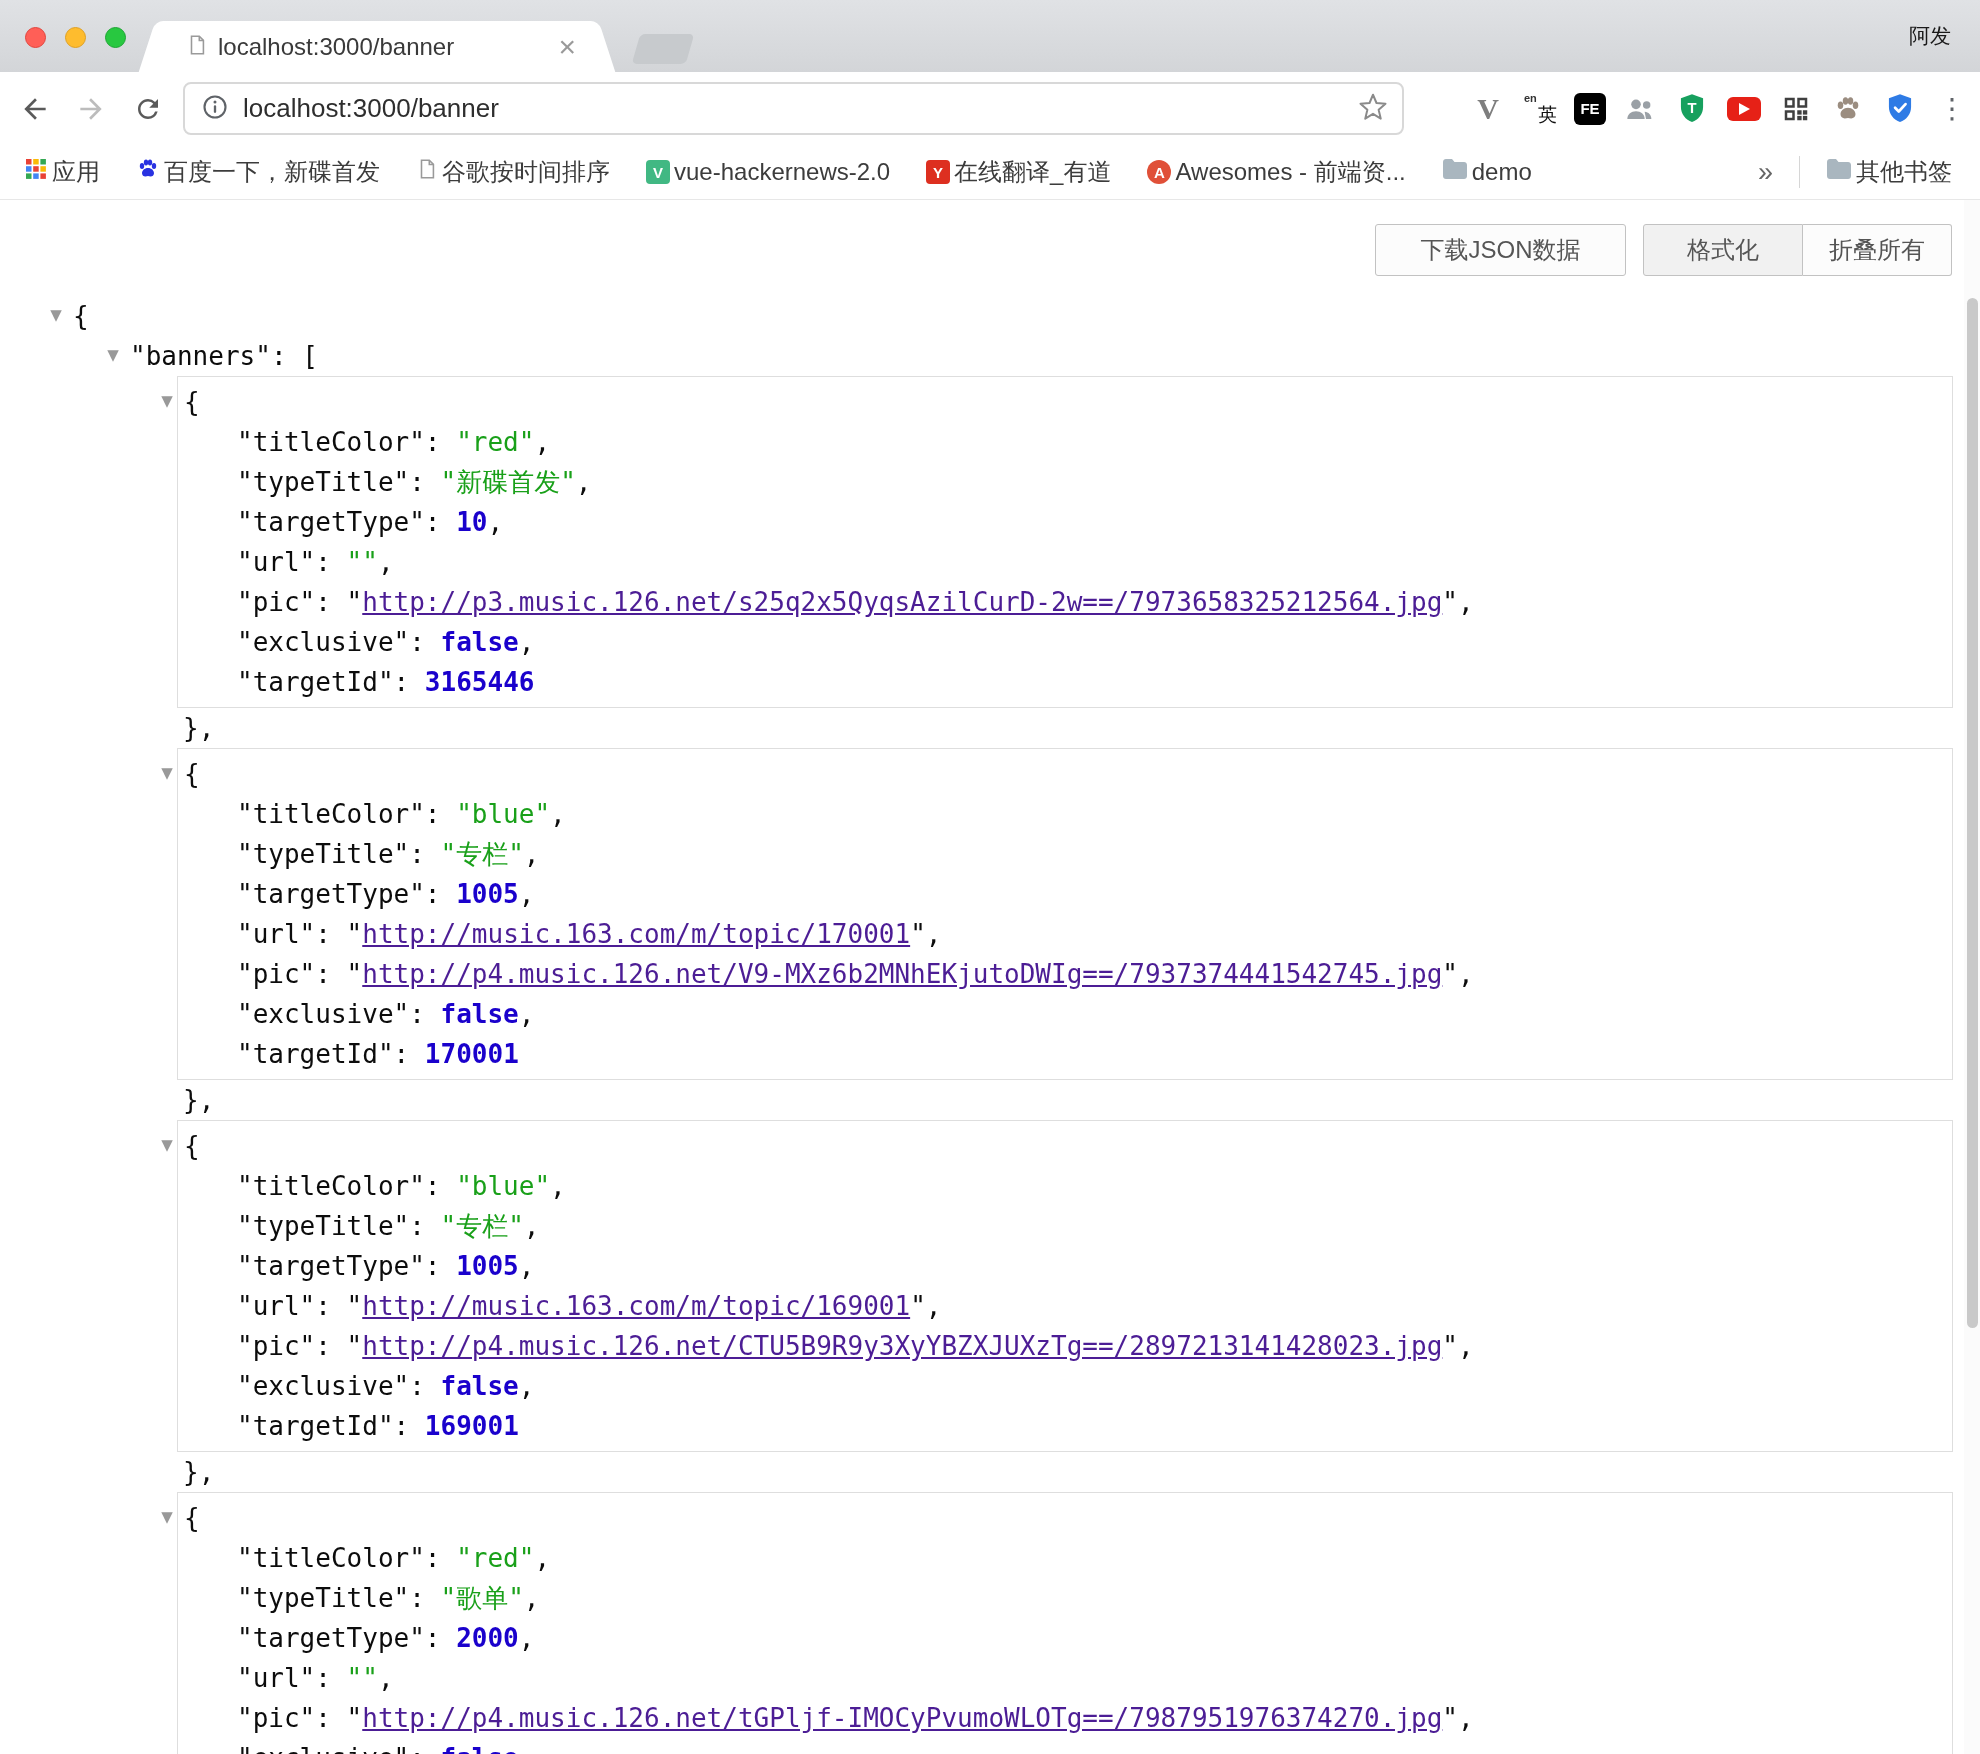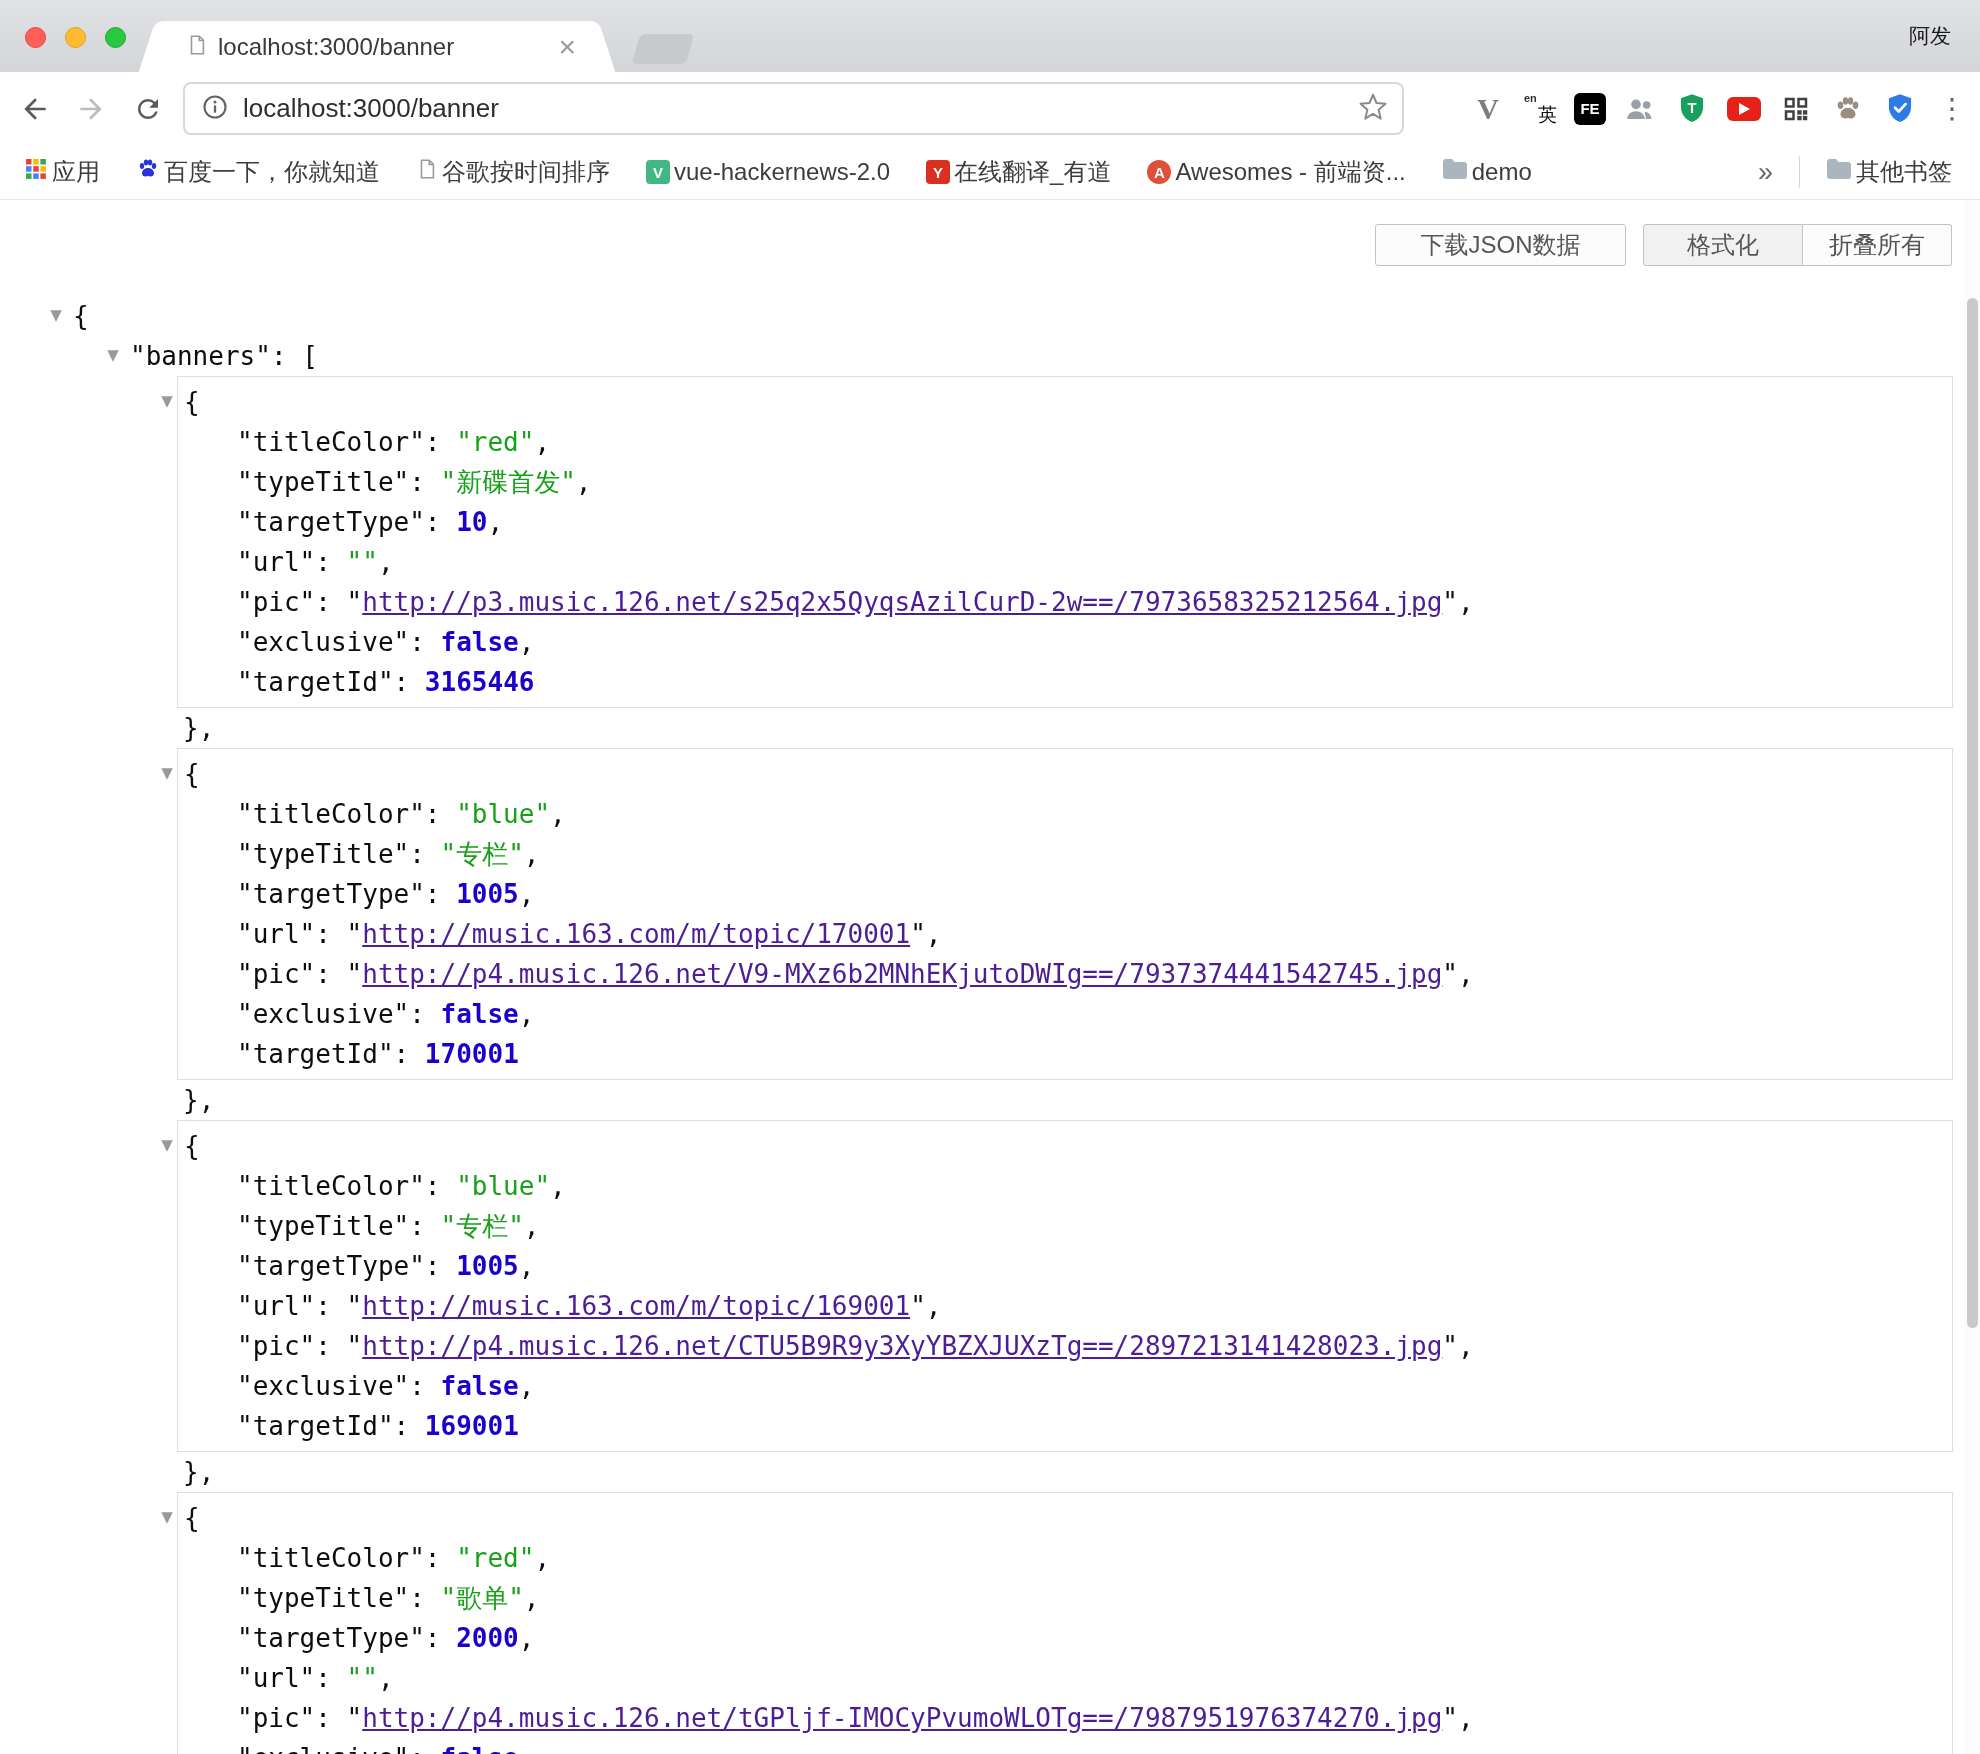--- a/index.html
+++ b/index.html
@@ -52,21 +52,21 @@
               display:flex; align-items:center; justify-content:center; }
   .badge-vue { background:#41b883; }
   .badge-youdao { background:#dd2f20; }
   .badge-awesomes { background:#e05038; border-radius:50%; }
   .bm-right { position:absolute; right:0; top:0; height:100%; display:flex; align-items:center; gap:26px; padding-right:28px; }
   .chev { font-size:27px; color:#666; cursor:pointer; }
   .bm-sep { width:1px; height:32px; background:#d6d6d6; }
 
   
   .content { position:relative; height:1554px; background:#fff; overflow:hidden; }
-  .btn { position:absolute; top:24px; height:42px; border:1px solid #c2c2c2; border-radius:3px; background:#fcfcfc;
+  .btn { position:absolute; top:24px; height:52px; border:1px solid #c2c2c2; border-radius:3px; background:#fcfcfc;
          font-size:24px; color:#555; display:flex; align-items:center; justify-content:center; cursor:pointer; }
   .btn-download { right:354px; width:251px; }
   .btn-format { right:177px; width:160px; background:#f1f1f1; border-radius:3px 0 0 3px; }
   .btn-collapse { right:28px; width:149px; border-left:none; border-radius:0 3px 3px 0; }
 
   
   .json-tree { position:absolute; left:0; top:0; width:100%; padding:96px 0 0 73px;
                font-family:"DejaVu Sans Mono",monospace; font-size:26px; color:#0c0c0c; }
   .jline { height:40px; line-height:40px; position:relative; white-space:pre; }
   .tri { position:absolute; left:-28px; top:-1px; width:22px; font-size:15px; color:#999; text-align:center;
@@ -223,21 +223,21 @@
     <div class="bm">
       <span>
         <svg width="24" height="24" viewBox="0 0 24 24" fill="#2932e1">
             <ellipse cx="6" cy="9" rx="2.2" ry="3"></ellipse>
             <ellipse cx="18" cy="9" rx="2.2" ry="3"></ellipse>
             <ellipse cx="10" cy="5.5" rx="2.2" ry="3"></ellipse>
             <ellipse cx="14" cy="5.5" rx="2.2" ry="3"></ellipse>
             <path d="M12 11c3.5 0 6 2.6 6 5.2 0 2-1.6 3.3-3.4 3.3-1 0-1.8-.4-2.6-.4s-1.6.4-2.6.4C7.6 19.5 6 18.2 6 16.2 6 13.6 8.5 11 12 11z"></path>
           </svg>
       </span>
-      <span>百度一下，你就知道</span>
+      <span>百度一下，新碟首发</span>
     </div>
     <div class="bm">
       <span>
         <svg width="22" height="22" viewBox="0 0 24 24">
             <path d="M6 2.5h8.5L19 7v14.5H6z" fill="none" stroke="#9a9a9a" stroke-width="1.7"></path>
             <path d="M14.5 2.5V7H19" fill="none" stroke="#9a9a9a" stroke-width="1.7"></path>
           </svg>
       </span>
       <span>谷歌按时间排序</span>
     </div>

